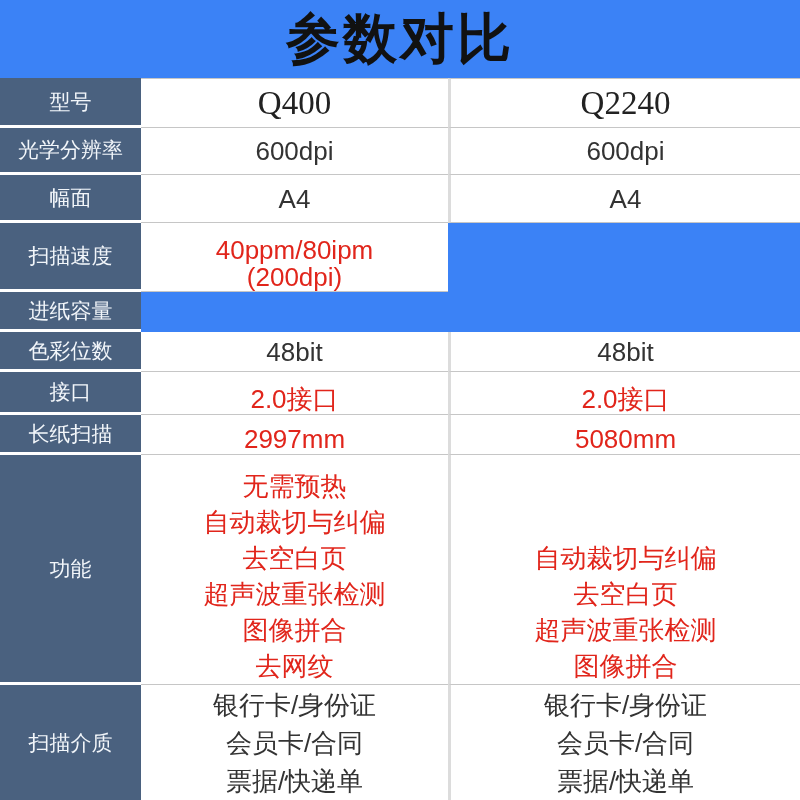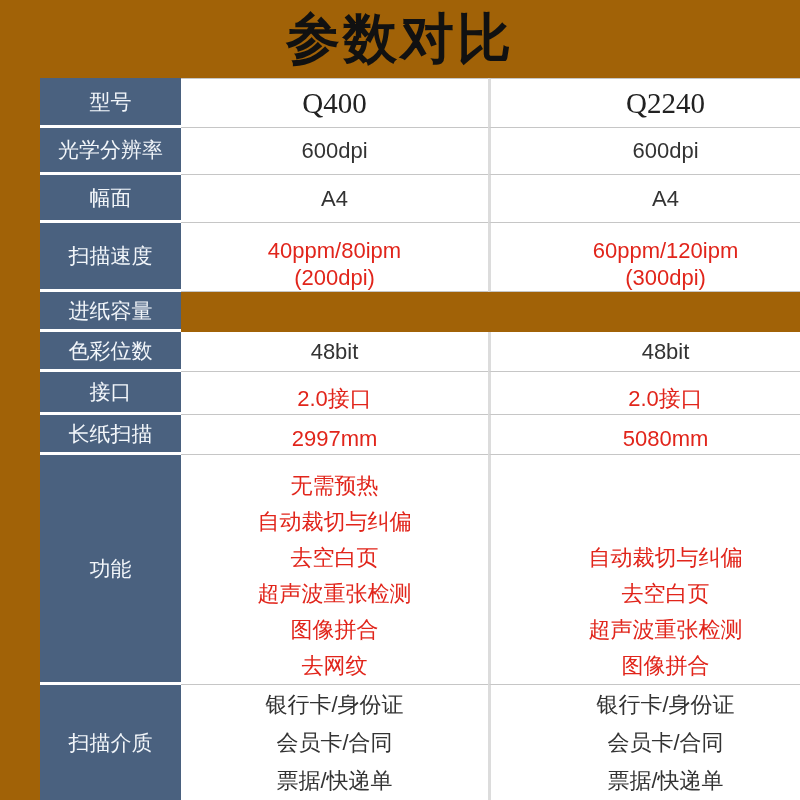--- a/index.html
+++ b/index.html
@@ -7,45 +7,45 @@
     --accent-red:#e1251b;
     --grid-line:#c6c6c6;
     --divider:#dcdcdc;
     --text-dark:#333333;
     --label-text:#f2f6fa;
     --title-color:#111111;
   }
   *{margin:0;padding:0;box-sizing:border-box;}
   html,body{width:800px;height:800px;overflow:hidden;background:#ffffff;
     font-family:"Liberation Sans","DejaVu Sans",sans-serif;}
-  .page{width:800px;height:800px;background:#a16207;}
+  .page{width:800px;height:800px;background:#3b82f6;}
   .title{
     height:78px;display:flex;align-items:center;justify-content:center;
     font-size:54px;font-weight:900;color:var(--title-color);letter-spacing:3px;
   }
-  .table{width:800px;padding-left:40px;}
+  .table{width:800px;}
   .row{display:grid;grid-template-columns:141px 307px 352px;}
   
   .r0{height:50px}.r1{height:47px}.r2{height:48px}.r3{height:69px}
   .r4{height:40px}.r5{height:40px}.r6{height:43px}.r7{height:40px}
   .r8{height:230px}.r9{height:115px}
   .cell{display:flex;flex-direction:column;justify-content:center;align-items:center;text-align:center;}
   .label{
     background:var(--header-blue);color:var(--label-text);
     font-size:21px;border-bottom:3px solid #ffffff;
   }
   .r9 .label{border-bottom:none;}
   .val{
-    background:#ffffff;color:var(--text-dark);font-size:22px;
+    background:#ffffff;color:var(--text-dark);font-size:26px;
     border-bottom:1px solid var(--grid-line);
   }
   .r0 .val{border-top:1px solid var(--grid-line);}
   .r9 .val{border-bottom:none;}
   .val.c2{border-left:3px solid var(--divider);}
-  .row-model .val{font-family:"Liberation Serif","DejaVu Serif",serif;font-size:29px;color:#222;}
+  .row-model .val{font-family:"Liberation Serif","DejaVu Serif",serif;font-size:33px;color:#222;}
   .red .val{color:var(--accent-red);justify-content:flex-end;}
   .line{line-height:30px;}
   .r3 .line{line-height:27px;}
   .r8 .line{line-height:36px;}
   .r9 .line{line-height:38px;}
 </style>
 </head>
 <body>
 
 <div class="page">
@@ -81,24 +81,20 @@
       <div class="cell val c2">
           <div class="line">A4</div>
         </div>
     </div>
 
     <div class="row r3 red">
       <div class="cell label">扫描速度</div>
       <div class="cell val c1">
           <div class="line">40ppm/80ipm</div>
           <div class="line">(200dpi)</div>
-        </div>
-      <div class="cell val c2">
-          <div class="line">60ppm/120ipm</div>
-          <div class="line">(300dpi)</div>
         </div>
     </div>
 
     <div class="row r4">
       <div class="cell label">进纸容量</div>
     </div>
 
     <div class="row r5">
       <div class="cell label">色彩位数</div>
       <div class="cell val c1">

